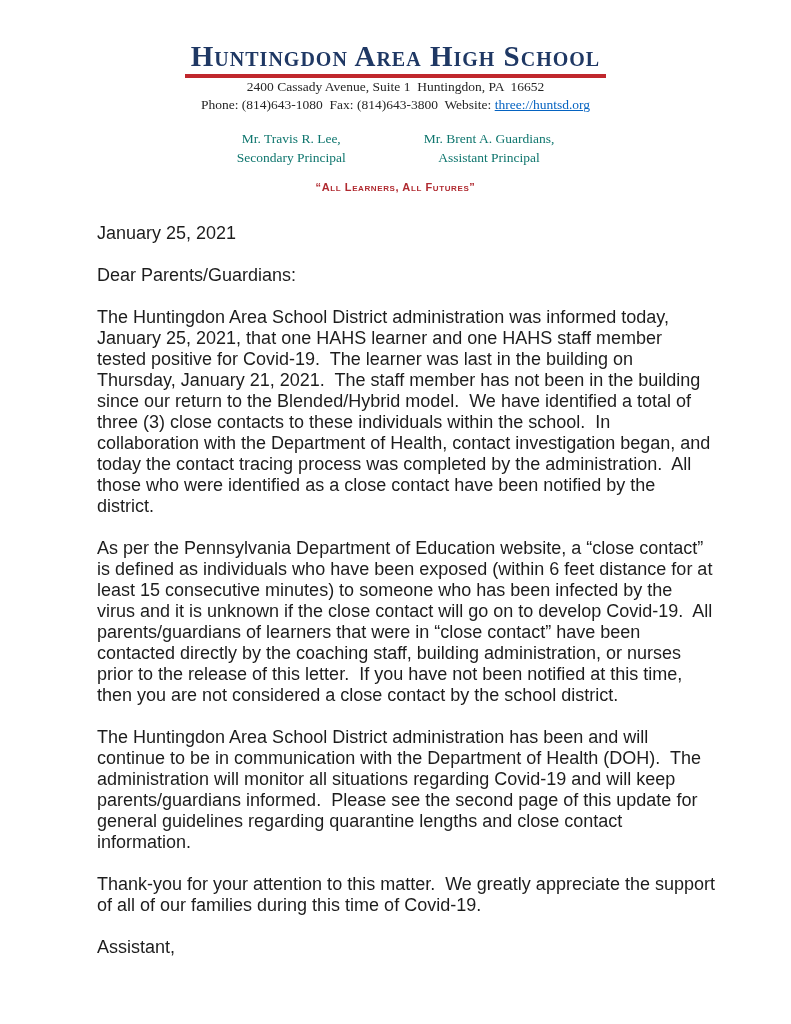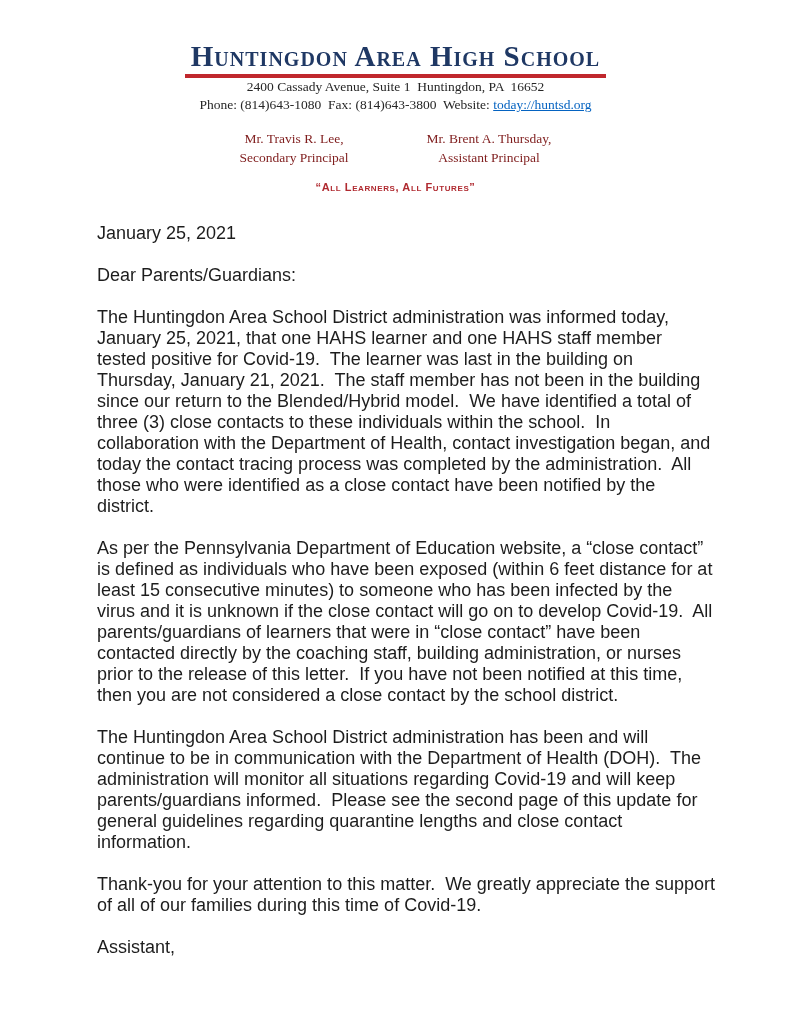--- a/index.html
+++ b/index.html
@@ -42,21 +42,21 @@
     cursor: pointer;
   }
   .principals {
     display: flex;
     justify-content: center;
     gap: 78px;
     margin-top: 16px;
     font-family: "Liberation Serif", serif;
     font-size: 13.5px;
     line-height: 1.4;
-    color: #7f1d1d;
+    color: #0f766e;
   }
   .principal { text-align: center; }
   .motto {
     margin-top: 13px;
     font-family: "Liberation Sans", sans-serif;
     font-variant: small-caps;
     font-weight: bold;
     font-size: 11px;
     letter-spacing: 0.6px;
     color: var(--motto_red, #b02a30);
@@ -77,29 +77,29 @@
 </head>
 <body>
 
 <div class="page">
 
   <div class="letterhead">
     <div>
       <span class="school-name">Huntingdon Area High School</span>
     </div>
     <div class="addr-line">2400 Cassady Avenue, Suite 1  Huntingdon, PA  16652</div>
-    <div class="addr-line"><span>Phone: (814)643-1080  Fax: (814)643-3800  Website: </span><a class="website-link">today://huntsd.org</a></div>
+    <div class="addr-line"><span>Phone: (814)643-1080  Fax: (814)643-3800  Website: </span><a class="website-link">three://huntsd.org</a></div>
 
     <div class="principals">
       <div class="principal">
         <div>Mr. Travis R. Lee,</div>
         <div>Secondary Principal</div>
       </div>
       <div class="principal">
-        <div>Mr. Brent A. Thursday,</div>
+        <div>Mr. Brent A. Guardians,</div>
         <div>Assistant Principal</div>
       </div>
     </div>
 
     <div class="motto">“All Learners, All Futures”</div>
   </div>
 
   <div class="letter-body">
     <div class="block">January 25, 2021</div>
     <div class="block">Dear Parents/Guardians:</div>

